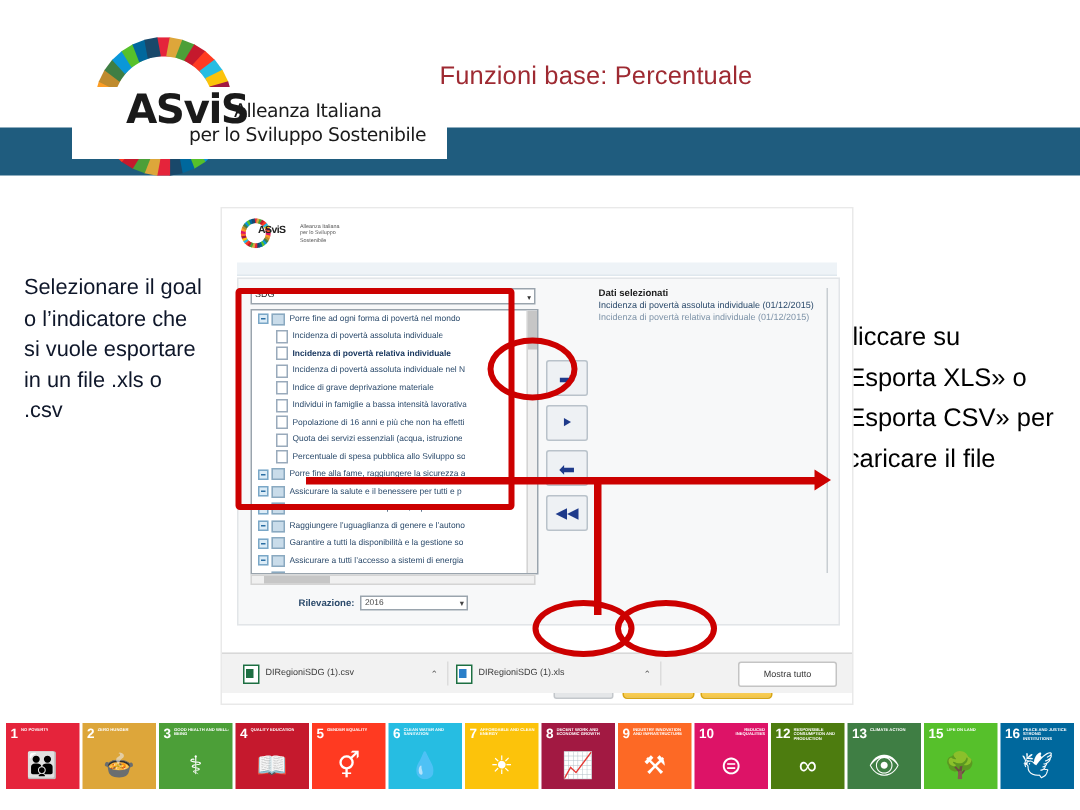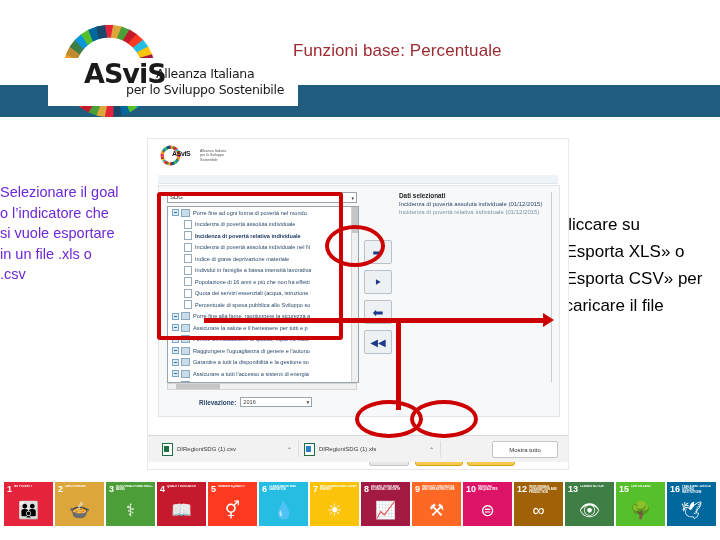--- a/index.html
+++ b/index.html
@@ -39,22 +39,22 @@
     font-family:"DejaVu Sans", sans-serif;
     font-size:12.5px;color:#1a1a1a;letter-spacing:-.3px;white-space:nowrap;
   }
   #logo-line2{
     position:absolute;left:60px;top:24px;
     font-family:"DejaVu Sans", sans-serif;
     font-size:12.5px;color:#1a1a1a;letter-spacing:-.3px;white-space:nowrap;margin-left:18px;
   }
   
   #callout-left{
-    position:absolute;left:0;top:182px;width:120px;
-    font-size:14.5px;line-height:20.5px;color:#6d28d9;
+    position:absolute;left:16px;top:182px;width:120px;
+    font-size:14.5px;line-height:20.5px;color:#0f172a;
   }
   #callout-right{
     position:absolute;left:556px;top:211px;width:155px;
     font-size:17px;line-height:27px;color:#000;
   }
   
   #app-shot{
     position:absolute;left:147px;top:138px;width:420px;height:330px;
     background:#ffffff;
     border:1px solid #e9e9e9;
@@ -547,28 +547,28 @@
       </div>
       <div class="sdg-glyph">📈</div>
     </div>
     <div class="sdg-tile" style="background: rgb(253, 105, 37);">
       <div class="sdg-head">
         <span class="sdg-num">9</span>
         <span class="sdg-name">INDUSTRY INNOVATION AND INFRASTRUCTURE</span>
       </div>
       <div class="sdg-glyph">⚒</div>
     </div>
-    <div class="sdg-tile" style="background: rgb(221, 19, 103);">
+    <div class="sdg-tile" style="background: rgb(221, 19, 103); text-align: right;">
       <div class="sdg-head">
         <span class="sdg-num">10</span>
         <span class="sdg-name">REDUCED INEQUALITIES</span>
       </div>
       <div class="sdg-glyph">⊜</div>
     </div>
-    <div class="sdg-tile" style="background: #a16207;">
+    <div class="sdg-tile" style="background: #4d7c0f;">
       <div class="sdg-head">
         <span class="sdg-num">12</span>
         <span class="sdg-name">RESPONSIBLE CONSUMPTION AND PRODUCTION</span>
       </div>
       <div class="sdg-glyph">∞</div>
     </div>
     <div class="sdg-tile" style="background: rgb(63, 126, 68);">
       <div class="sdg-head">
         <span class="sdg-num">13</span>
         <span class="sdg-name">CLIMATE ACTION</span>

